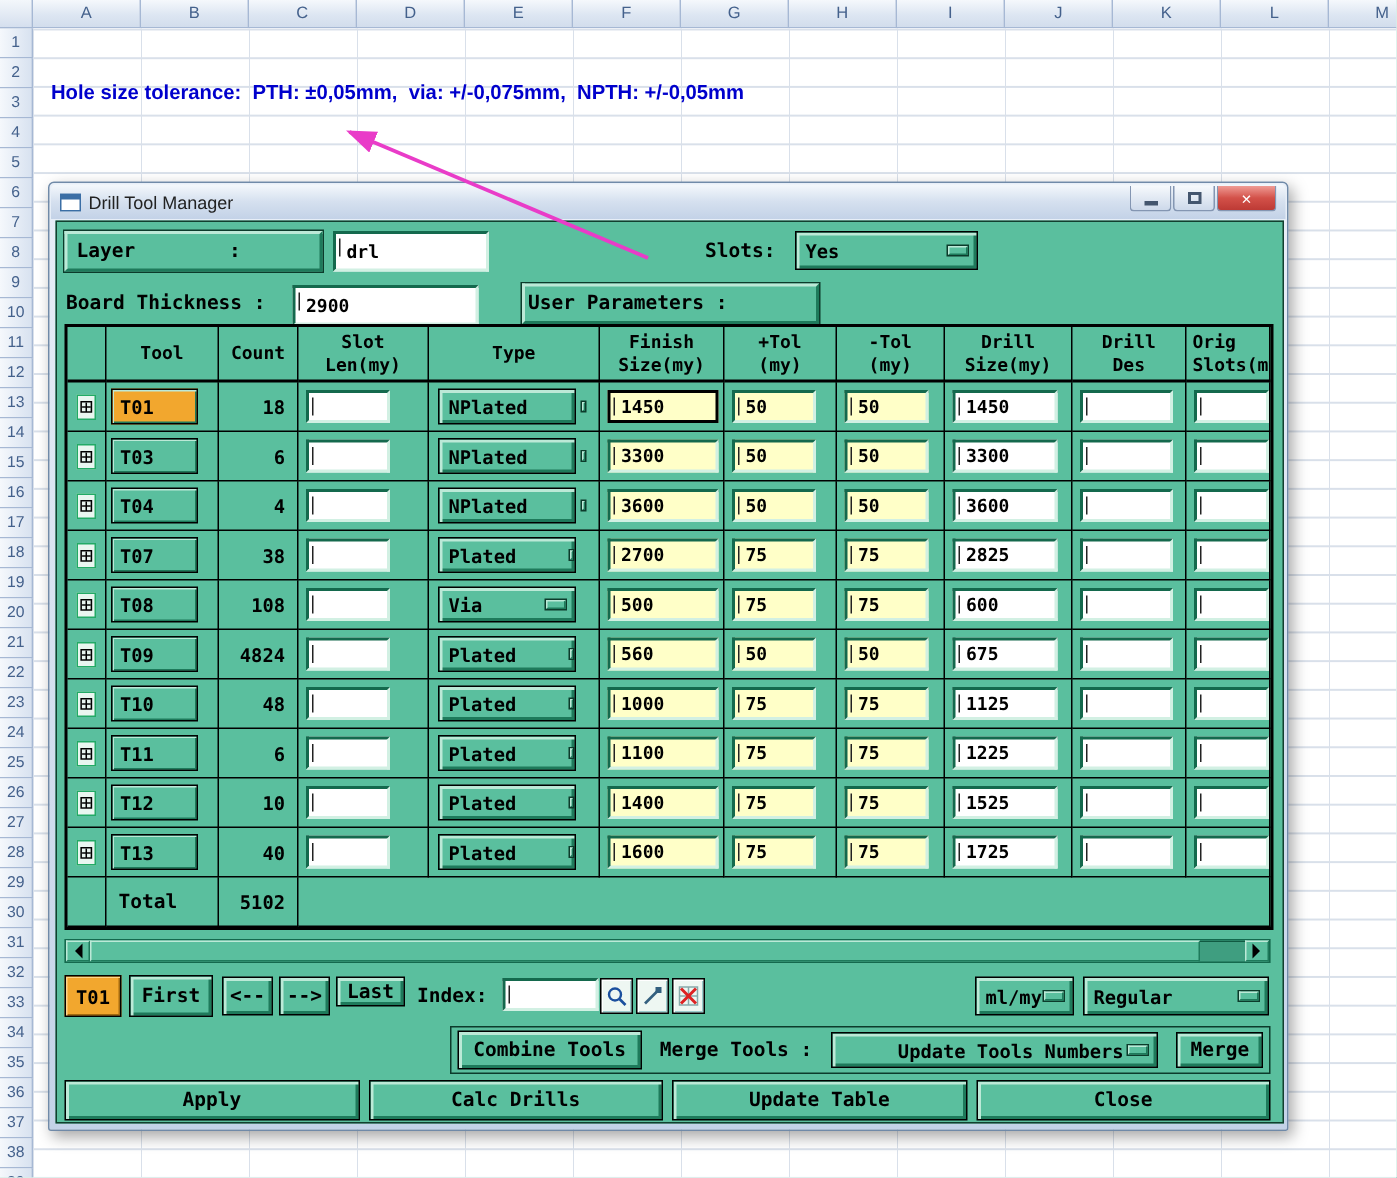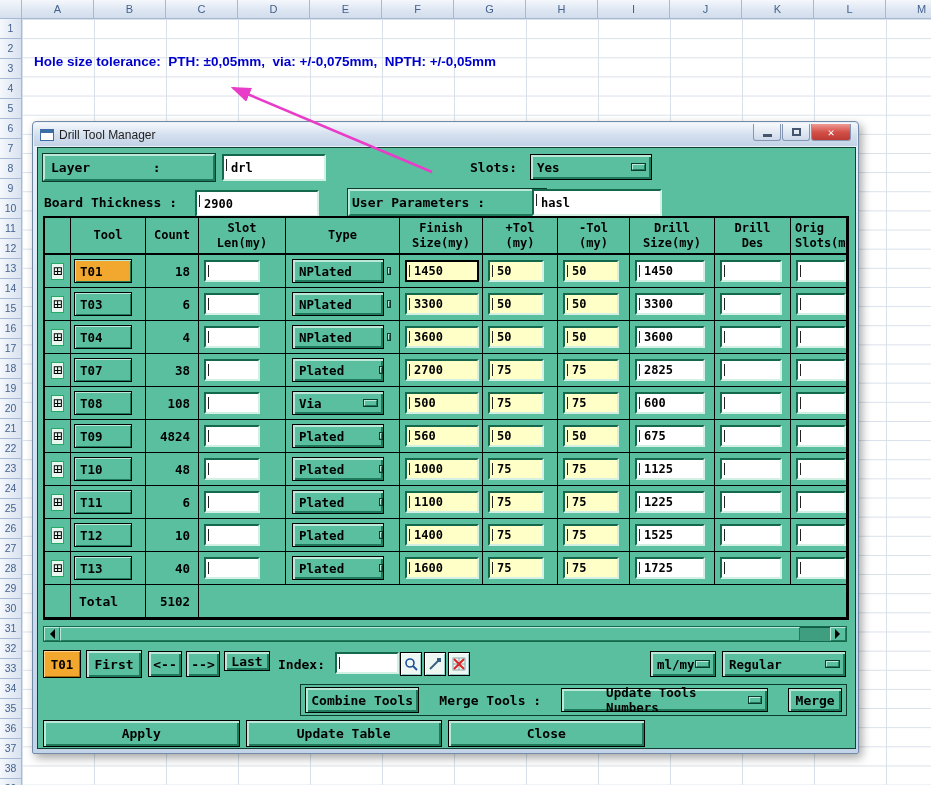--- a/index.html
+++ b/index.html
@@ -112,21 +112,21 @@
   .b-last  { position:absolute; left:186px; top:503px; width:46px; height:20px; }
   .idx-lb  { position:absolute; left:240px; top:509px; }
   .idx-in  { position:absolute; left:292px; top:504px; width:64px; }
   .tbtn { position:absolute; top:504px; width:22px; height:24px; background:#eef7f2; border:1px solid #000;
     box-shadow:inset 1px 1px 0 #fff, inset -1px -1px 0 #9cc; display:flex; align-items:center; justify-content:center; }
   .dd-units { position:absolute; left:612px; top:503px; width:66px;  height:26px; }
   .dd-mode  { position:absolute; left:684px; top:503px; width:124px; height:26px; }
 
   
   .merge-panel { position:absolute; left:262px; top:536px; width:547px; height:32px; border:1px solid #0c3b2b;
-    display:flex; align-items:center; padding:0 4px; gap:20px; }
+    display:flex; align-items:center; padding:0 4px; gap:12px; }
   .b-combine { width:128px; height:26px; }
   .dd-merge { width:226px; height:24px;padding-left:44px; }
   .b-merge { width:60px; height:24px; }
 
   
   .bottomrow { position:absolute; left:5px; top:572px; width:804px; height:27px; display:grid;
     grid-template-columns:1fr 1fr 1fr 1fr; gap:6px; }
 </style>
 </head>
 <body>
@@ -231,21 +231,20 @@
       <span>Yes</span>
       <span class="bar"></span>
     </div>
 
     <span class="blabel board-lb">Board Thickness :</span>
     <span class="inwrap board-in fld"><input class="tin" value="2900" style=""></span>
     <span class="blabel board-un">my</span>
     <div class="user-box raised outlined">
       <span class="blabel">User Parameters :</span>
     </div>
-    <span class="inwrap user-in fld"><input class="tin" value="hasl" style=""></span>
 
     <div class="dtable" id="tgrid">
       <div class="hcell"></div>
       <div class="hcell">Tool</div>
       <div class="hcell">Count</div>
       <div class="hcell">Slot
 Len(my)</div>
       <div class="hcell">Type</div>
       <div class="hcell">Finish
 Size(my)</div>
@@ -692,17 +691,18 @@
       <span class="blabel">Merge Tools :</span>
       <div class="dd dd-merge">
         <span>Update Tools Numbers</span>
         <span class="bar"></span>
       </div>
       <div class="mbtn b-merge">Merge</div>
     </div>
 
     <div class="bottomrow">
       <div class="mbtn">Apply</div>
+      <div class="mbtn">Calc Drills</div>
       <div class="mbtn">Update Table</div>
       <div class="mbtn">Close</div>
     </div>
   </div>
 </div>
 
 </body></html>

